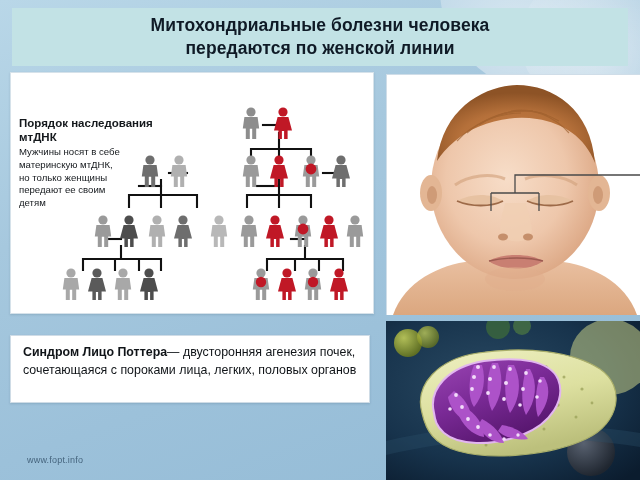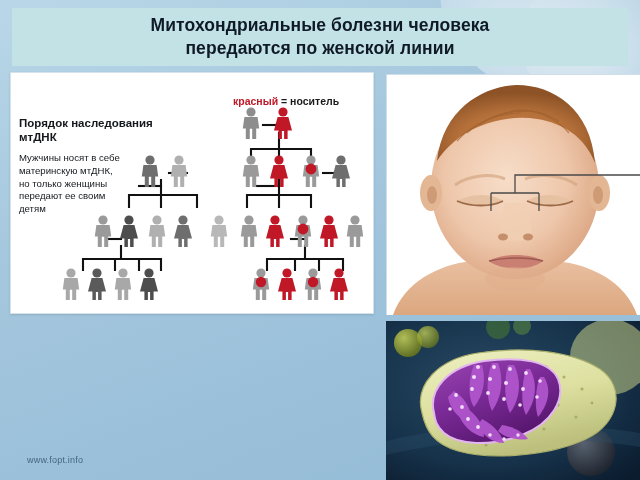--- a/index.html
+++ b/index.html
@@ -34,21 +34,21 @@
 
   
   .pedigree-panel{
     position:absolute;left:10px;top:72px;width:362px;height:240px;
     background:#ffffff;border:1px solid #d6e2ea;
     box-shadow:0 1px 2px rgba(40,70,95,.18);
     overflow:hidden;
   }
   .ped-head{position:absolute;left:8px;top:4px;width:180px;}
   .ped-title{font-size:11.5px;font-weight:bold;color:#14181c;line-height:1.18;white-space:pre-line;margin-top:40px;}
-  .ped-body{font-size:9.6px;color:#14181c;line-height:1.33;margin-top:8px;white-space:pre-line;}
+  .ped-body{font-size:9.6px;color:#14181c;line-height:1.33;margin-top:2px;white-space:pre-line;}
   .legend{
     position:absolute;left:222px;top:22px;font-size:10.5px;font-weight:bold;white-space:nowrap;
   }
   .legend .lg-red{color:#c01826;}
   .legend .lg-rest{color:#1a1a1a;}
 
   .ped-svg{position:absolute;left:0;top:0;width:362px;height:240px;}
 
   
   .caption-box{
@@ -225,25 +225,25 @@
     <div class="ped-head">
       <div class="ped-title">Порядок наследования
 мтДНК</div>
       <div class="ped-body">Мужчины носят в себе
 материнскую мтДНК,
 но только женщины
 передают ее своим
 детям</div>
     </div>
 
-    <div class="legend">
-      <span class="lg-red">красный</span><span class="lg-rest"> = носитель</span>
-    </div>
   </div>
 
+  <div class="caption-box">
+    <div class="caption-text"><b>Синдром Лицо Поттера</b><span>— двусторонняя агенезия почек, сочетающаяся с пороками лица, легких, половых органов</span></div>
+  </div>
 
   <div class="baby-panel">
     <svg class="baby-svg" viewBox="0 0 254 240">
       <defs>
         <radialGradient id="skin" cx="45%" cy="45%" r="62%">
           <stop offset="0%" stop-color="#f7ddc8"></stop>
           <stop offset="58%" stop-color="#eec7ab"></stop>
           <stop offset="100%" stop-color="#d9a27e"></stop>
         </radialGradient>
         <radialGradient id="hairg" cx="50%" cy="70%" r="60%">

